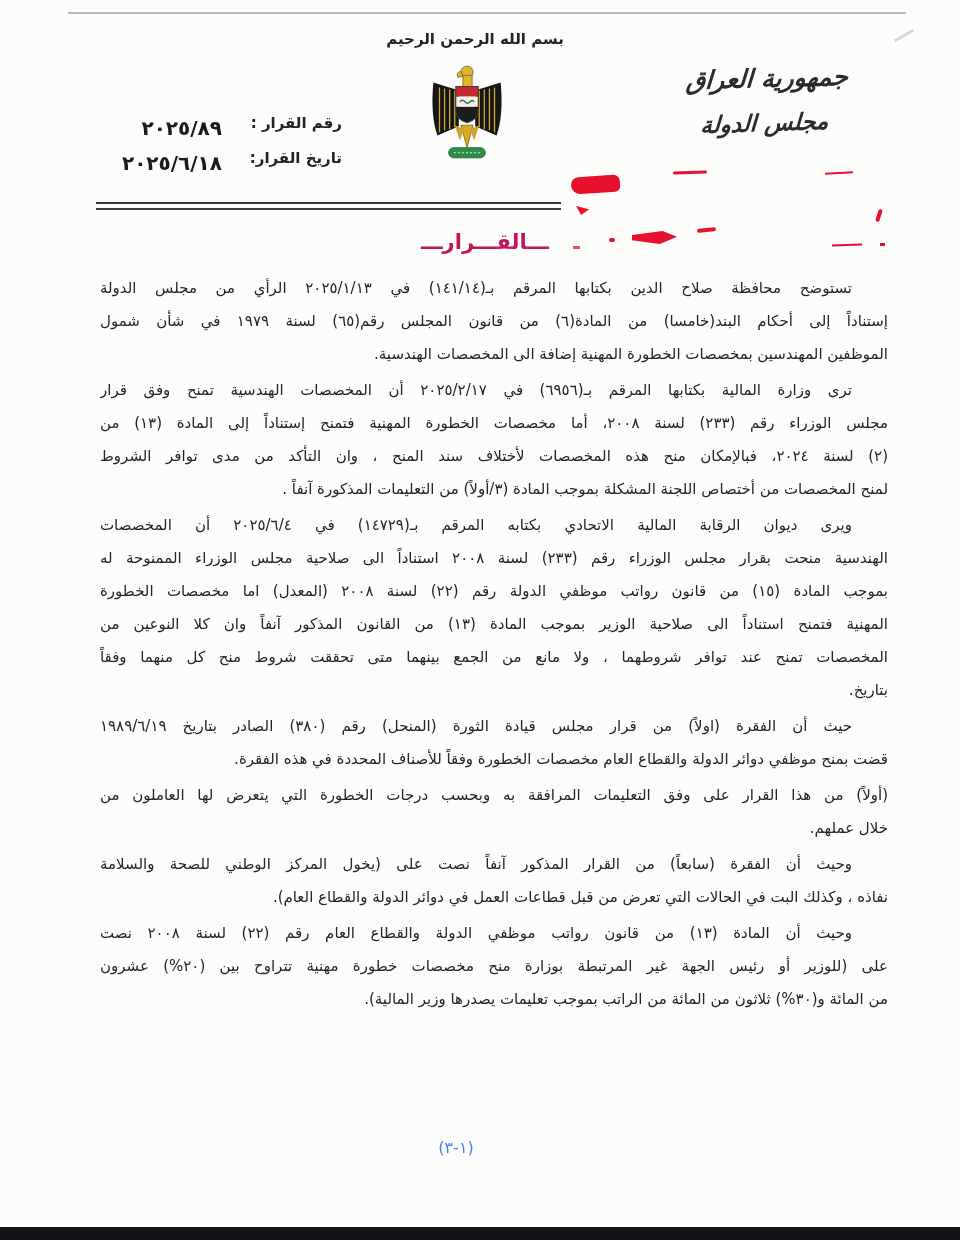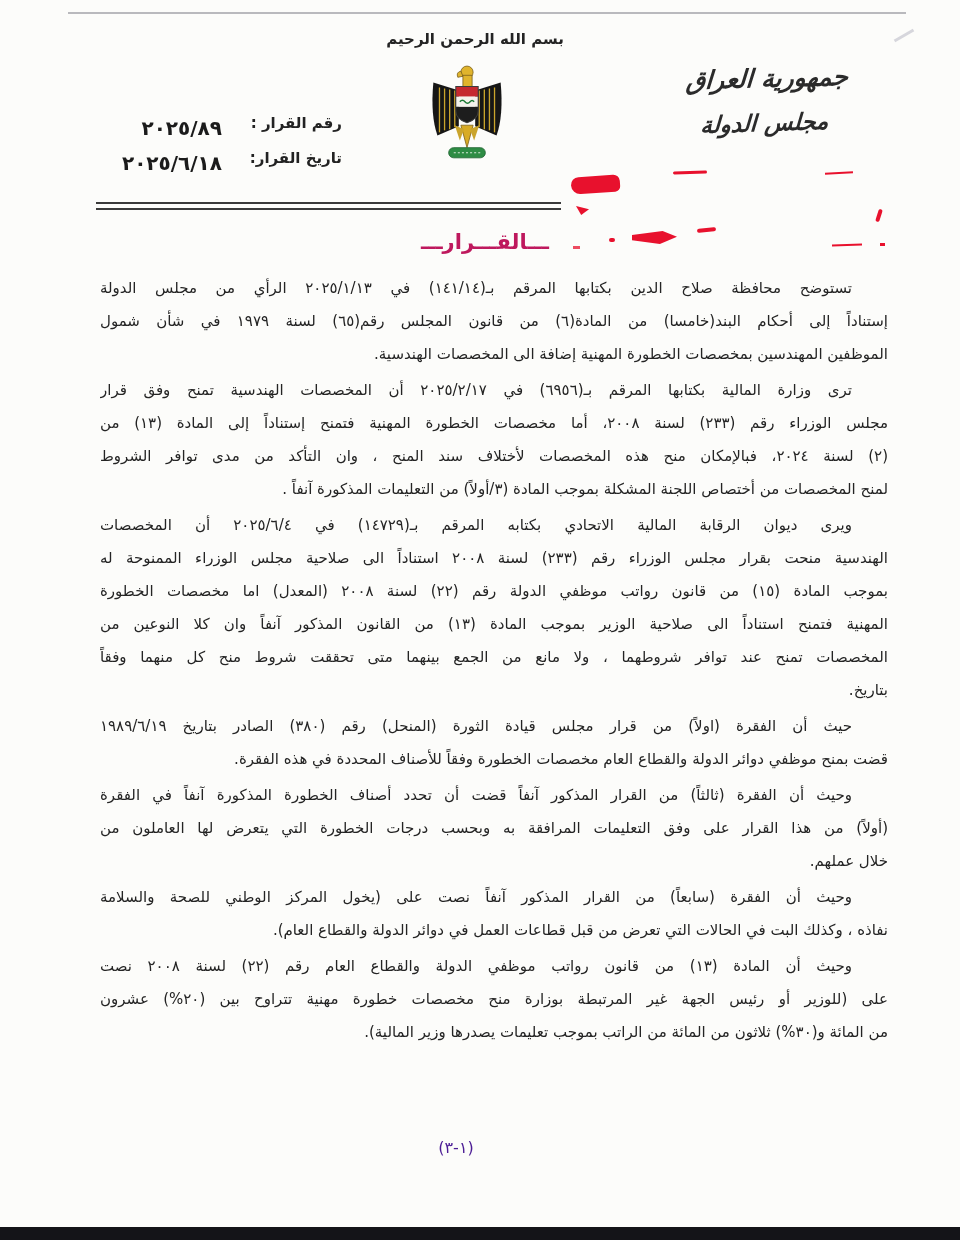--- a/index.html
+++ b/index.html
@@ -37,21 +37,21 @@
   #doc-body{left:94px;top:272px;width:788px;direction:rtl;margin-left:6px;}
   .para{margin:0 0 3px 0;}
   .line{
     font-size:15px;line-height:33px;height:33px;overflow:hidden;
     text-align:justify;text-align-last:justify;color:#242424;
   }
   .line.first{text-indent:36px;}
   .line.last{text-align-last:right;}
   
   #page-number{left:0;top:1138px;width:912px;text-align:center;direction:rtl;
-    font-size:16px;color:#4c1d95;}
+    font-size:16px;color:#3b82f6;}
   #bottom-bar{left:0;top:1227px;width:960px;height:13px;background:#141418;}
   
   .red{position:absolute;background:#e8112d;}
   #r1{left:673px;top:171px;width:34px;height:3px;transform:rotate(-2deg);border-radius:2px;}
   #r2{left:825px;top:172px;width:28px;height:2px;transform:rotate(-3deg);}
   #r3{left:571px;top:176px;width:49px;height:17px;border-radius:12px 10px 8px 14px;transform:rotate(-4deg);}
   #r4{left:576px;top:206px;width:13px;height:9px;clip-path:polygon(0 0,100% 35%,40% 100%);}
   #r5{left:877px;top:209px;width:4px;height:13px;transform:rotate(18deg);border-radius:2px;}
   #r6{left:632px;top:231px;width:45px;height:13px;clip-path:polygon(0 30%,68% 0,100% 45%,62% 100%,0 72%);}
   #r7{left:697px;top:228px;width:19px;height:4px;transform:rotate(-6deg);border-radius:2px;}
@@ -154,21 +154,20 @@
       <div class="line">بموجب المادة (١٥) من قانون رواتب موظفي الدولة رقم (٢٢) لسنة ٢٠٠٨ (المعدل) اما مخصصات الخطورة</div>
       <div class="line">المهنية فتمنح استناداً الى صلاحية الوزير بموجب المادة (١٣) من القانون المذكور آنفاً وان كلا النوعين من</div>
       <div class="line">المخصصات تمنح عند توافر شروطهما ، ولا مانع من الجمع بينهما متى تحققت شروط منح كل منهما وفقاً</div>
       <div class="line last">بتاريخ.</div>
     </div>
     <div class="para">
       <div class="line first">حيث أن الفقرة (اولاً) من قرار مجلس قيادة الثورة (المنحل) رقم (٣٨٠) الصادر بتاريخ ١٩٨٩/٦/١٩</div>
       <div class="line last">قضت بمنح موظفي دوائر الدولة والقطاع العام مخصصات الخطورة وفقاً للأصناف المحددة في هذه الفقرة.</div>
     </div>
     <div class="para">
-      <div class="line first">وحيث أن الفقرة (ثالثاً) من القرار المذكور آنفاً قضت أن تحدد أصناف الخطورة المذكورة آنفاً في الفقرة</div>
       <div class="line">(أولاً) من هذا القرار على وفق التعليمات المرافقة به وبحسب درجات الخطورة التي يتعرض لها العاملون من</div>
       <div class="line last">خلال عملهم.</div>
     </div>
     <div class="para">
       <div class="line first">وحيث أن الفقرة (سابعاً) من القرار المذكور آنفاً نصت على (يخول المركز الوطني للصحة والسلامة</div>
       <div class="line last">نفاذه ، وكذلك البت في الحالات التي تعرض من قبل قطاعات العمل في دوائر الدولة والقطاع العام).</div>
     </div>
     <div class="para">
       <div class="line first">وحيث أن المادة (١٣) من قانون رواتب موظفي الدولة والقطاع العام رقم (٢٢) لسنة ٢٠٠٨ نصت</div>
       <div class="line">على (للوزير أو رئيس الجهة غير المرتبطة بوزارة منح مخصصات خطورة مهنية تتراوح بين (٢٠%) عشرون</div>

